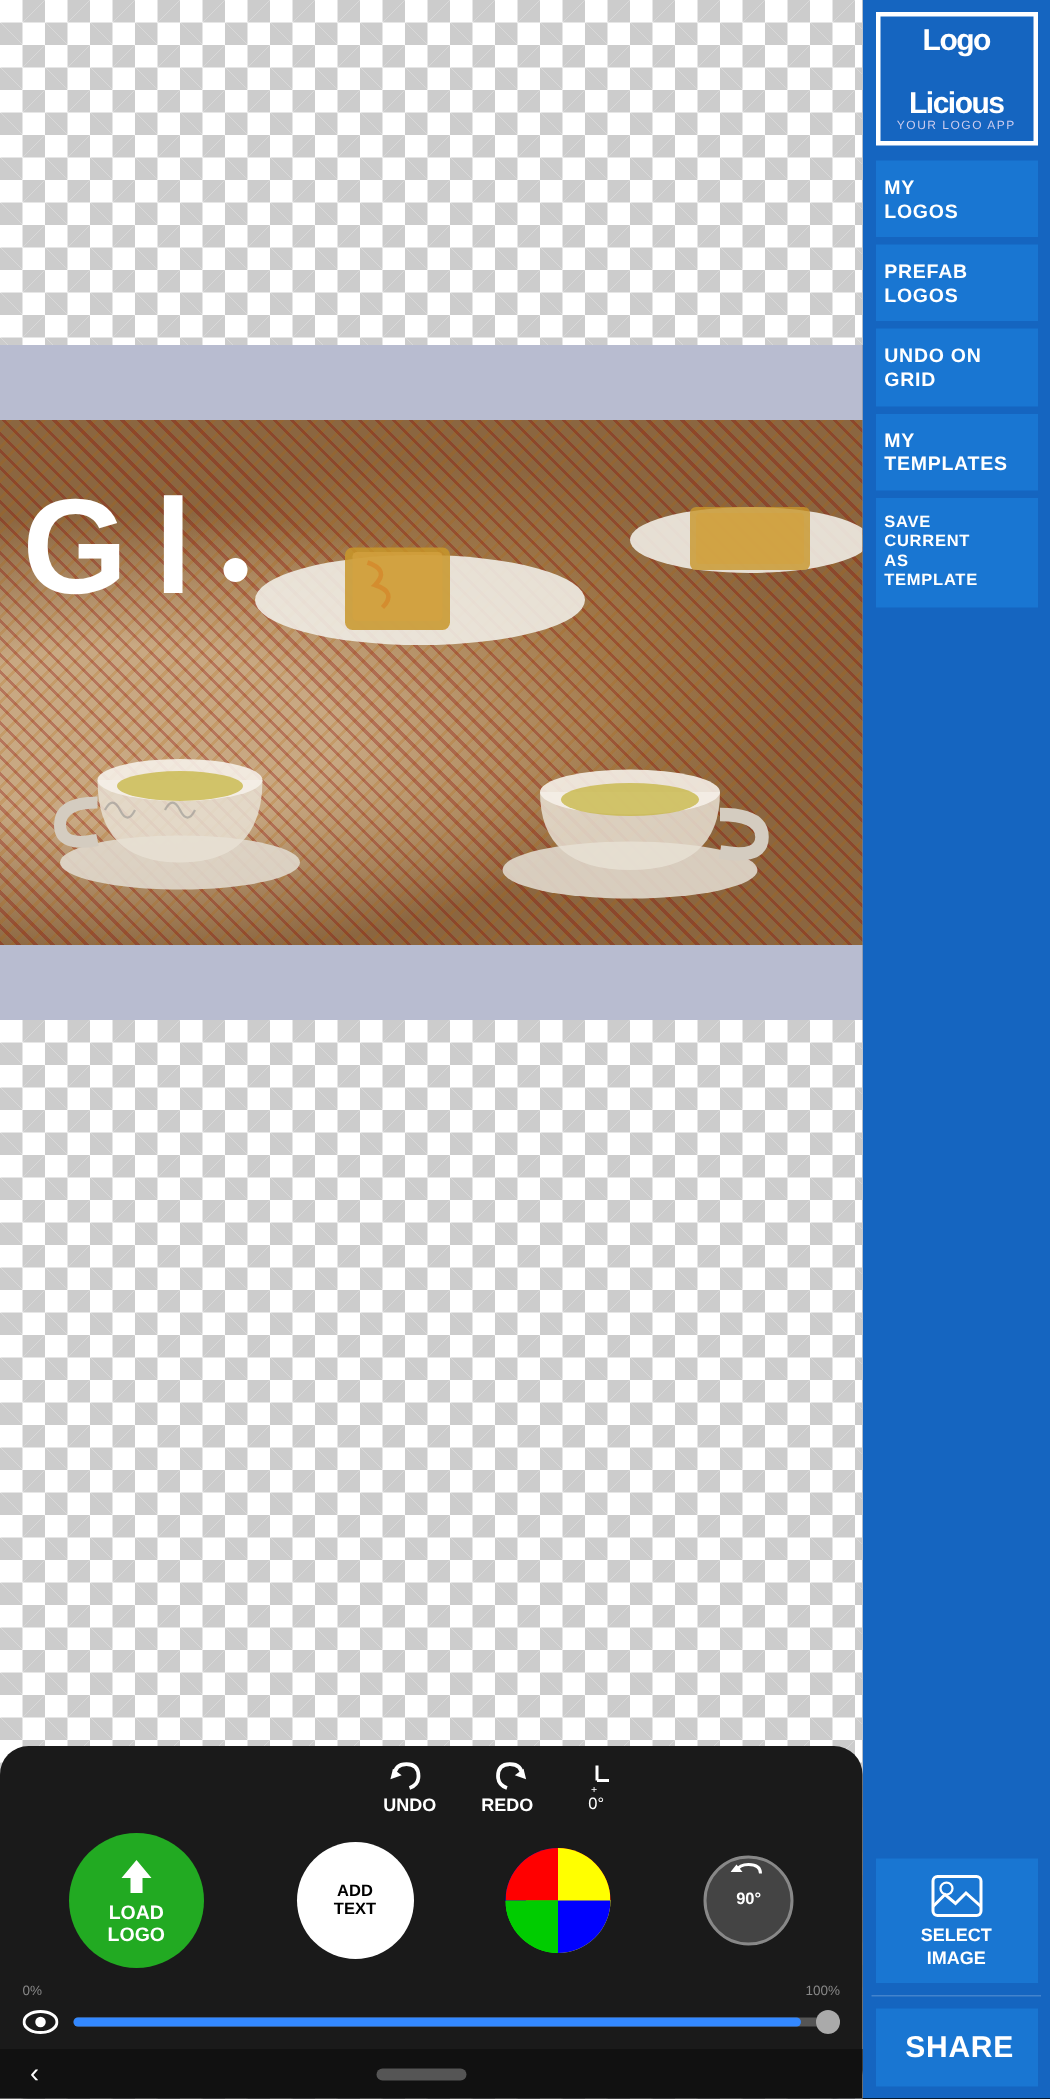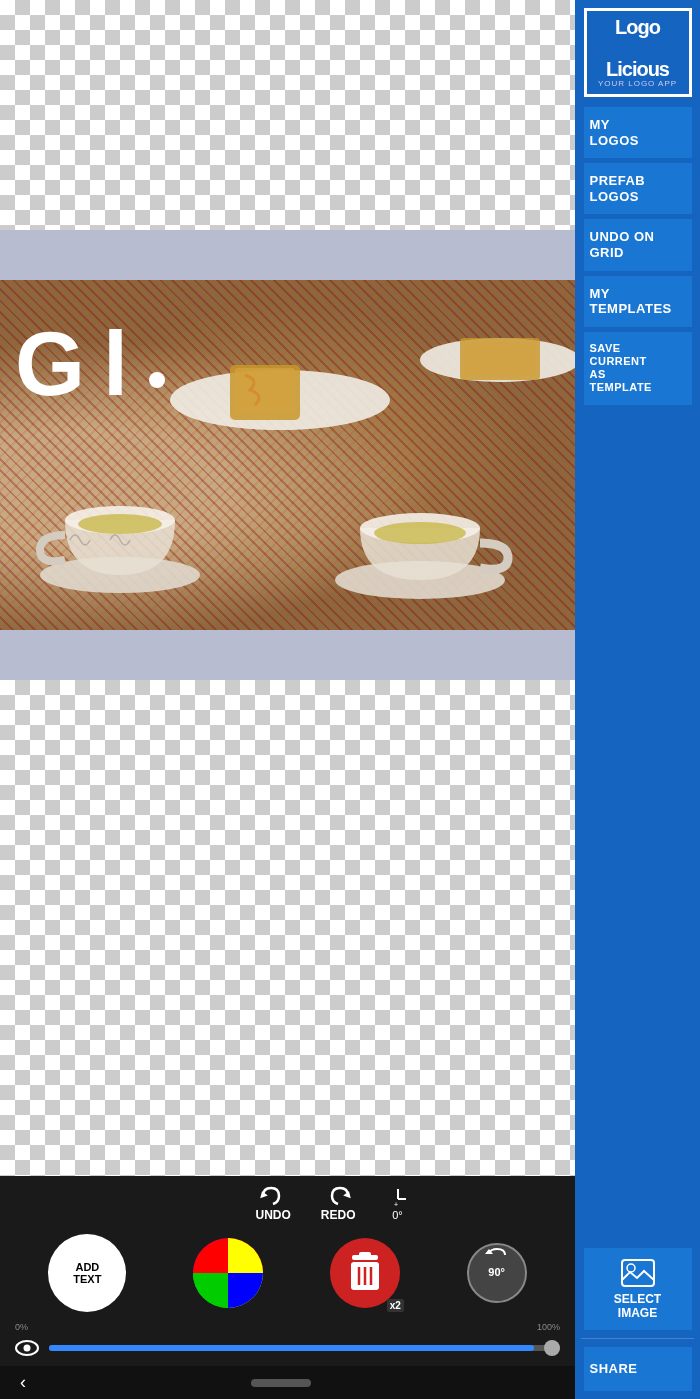--- a/index.html
+++ b/index.html
@@ -121,20 +121,21 @@
     }
 
     
     .bottom-toolbar {
       position: absolute;
       bottom: 0;
       left: 0;
       width: 575px;
       background: #1a1a1a;
       z-index: 20;
+      border-radius: 19px;
     }
 
     .toolbar-top-row {
       display: flex;
       align-items: center;
       justify-content: center;
       gap: 30px;
       padding: 8px 20px 4px;
     }
 
@@ -474,50 +475,43 @@
             <line x1="12" y1="4" x2="12" y2="14" stroke="white" stroke-width="2"></line>
             <line x1="12" y1="14" x2="20" y2="14" stroke="white" stroke-width="2"></line>
             <text x="8" y="22" fill="white" font-size="7">+</text>
           </svg>
           <span style="color:white;font-size:11px;">0°</span>
         </div>
       </div>
 
       <div class="toolbar-main-row">
 
+        <div class="btn-circle-green">
+          <svg width="30" height="26" viewBox="0 0 30 26">
+            <polygon points="15,2 25,14 19,14 19,24 11,24 11,14 5,14" fill="white"></polygon>
+          </svg>
+          <span style="white-space:pre;text-align:center;">LOAD
+LOGO</span>
+        </div>
 
         <div class="btn-circle-white">
           <span style="white-space:pre;text-align:center;font-weight:900;font-size:11px;color:black;">ADD
 TEXT</span>
         </div>
 
         <div class="btn-circle-color">
           <svg width="70" height="70" viewBox="0 0 70 70">
             <rect x="0" y="0" width="35" height="35" fill="#ff0000"></rect>
             <rect x="35" y="0" width="35" height="35" fill="#ffff00"></rect>
             <rect x="0" y="35" width="35" height="35" fill="#00cc00"></rect>
             <rect x="35" y="35" width="35" height="35" fill="#0000ff"></rect>
             <circle cx="35" cy="35" r="35" fill="none"></circle>
           </svg>
         </div>
 
-        <div class="btn-circle-delete">
-          <svg width="38" height="44" viewBox="0 0 38 44">
-
-            <rect x="6" y="4" width="26" height="5" rx="2" fill="white"></rect>
-            <rect x="13" y="1" width="12" height="5" rx="2" fill="white"></rect>
-
-            <rect x="5" y="11" width="28" height="28" rx="3" fill="white"></rect>
-
-            <line x1="13" y1="16" x2="13" y2="34" stroke="#cc2222" stroke-width="2.5"></line>
-            <line x1="19" y1="16" x2="19" y2="34" stroke="#cc2222" stroke-width="2.5"></line>
-            <line x1="25" y1="16" x2="25" y2="34" stroke="#cc2222" stroke-width="2.5"></line>
-          </svg>
-          <div class="x2-badge">x2</div>
-        </div>
 
         <div class="btn-circle-rotate">
           <div style="display:flex;flex-direction:column;align-items:center;gap:1px;">
             <svg width="24" height="20" viewBox="0 0 24 20">
               <path d="M20 10 Q20 4 12 4 Q6 4 4 8" fill="none" stroke="white" stroke-width="2"></path>
               <polygon points="4,4 0,9 8,9" fill="white"></polygon>
             </svg>
             <span style="color:white;font-size:11px;font-weight:bold;">90°</span>
           </div>
         </div>
@@ -583,17 +577,17 @@
         <circle cx="11" cy="10" r="4" fill="none" stroke="white" stroke-width="1.5"></circle>
         <path d="M2 22 L10 14 L17 20 L24 13 L34 22" fill="none" stroke="white" stroke-width="2"></path>
       </svg>
       <span style="white-space:pre;">SELECT
 IMAGE</span>
     </div>
 
     <div class="sidebar-divider"></div>
 
 
-    <div class="sidebar-btn" style="font-size:13px;padding:14px 6px;">SHARE</div>
+    <div class="sidebar-btn" style="font-size:20px;padding:14px 20px;">SHARE</div>
 
   </div>
 
 </div>
 
 </body></html>

